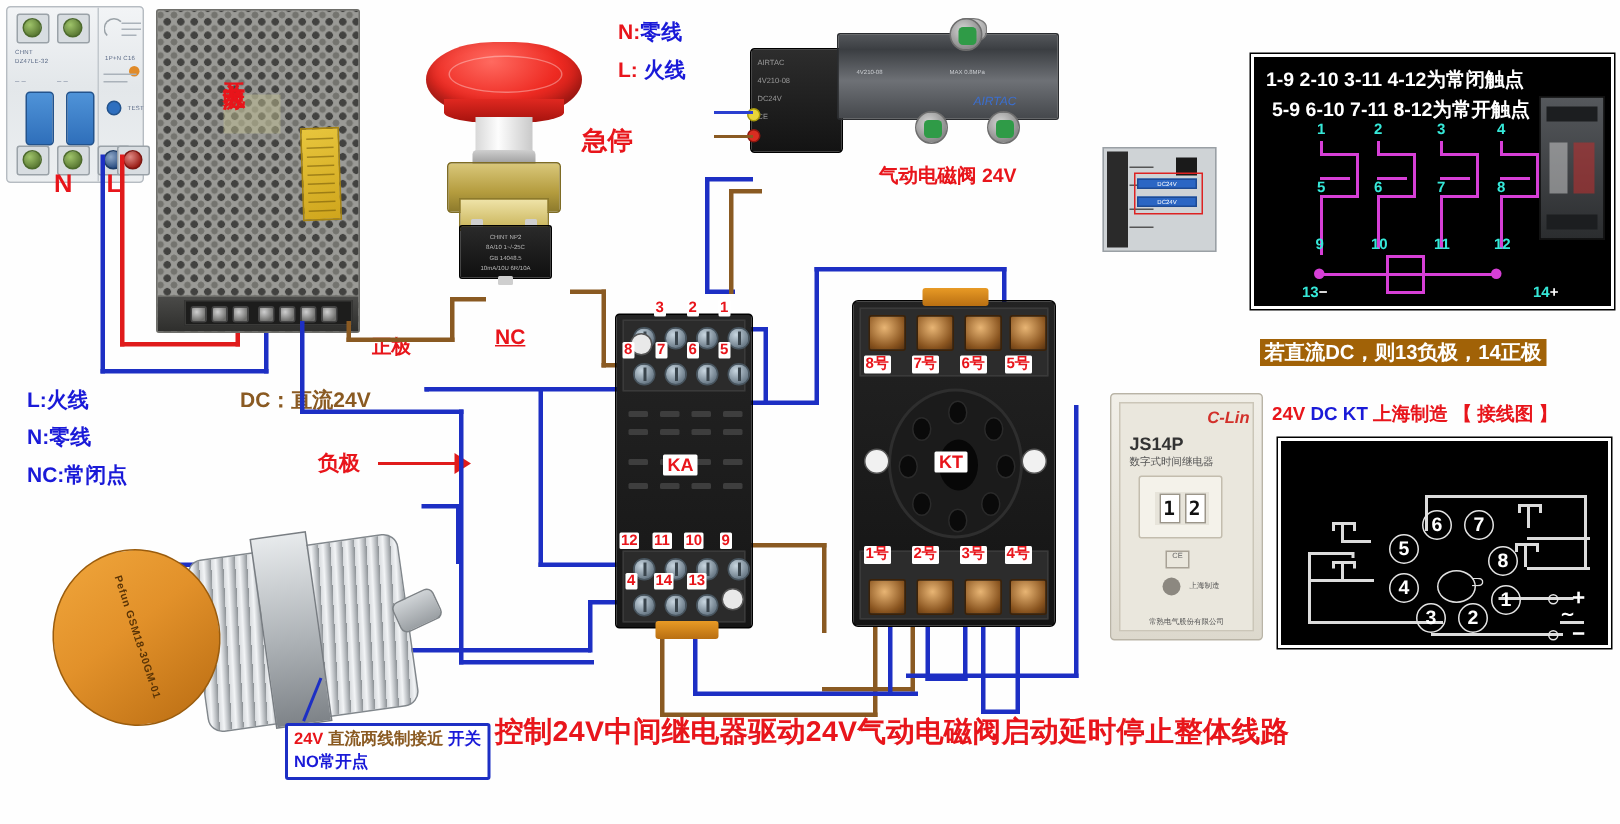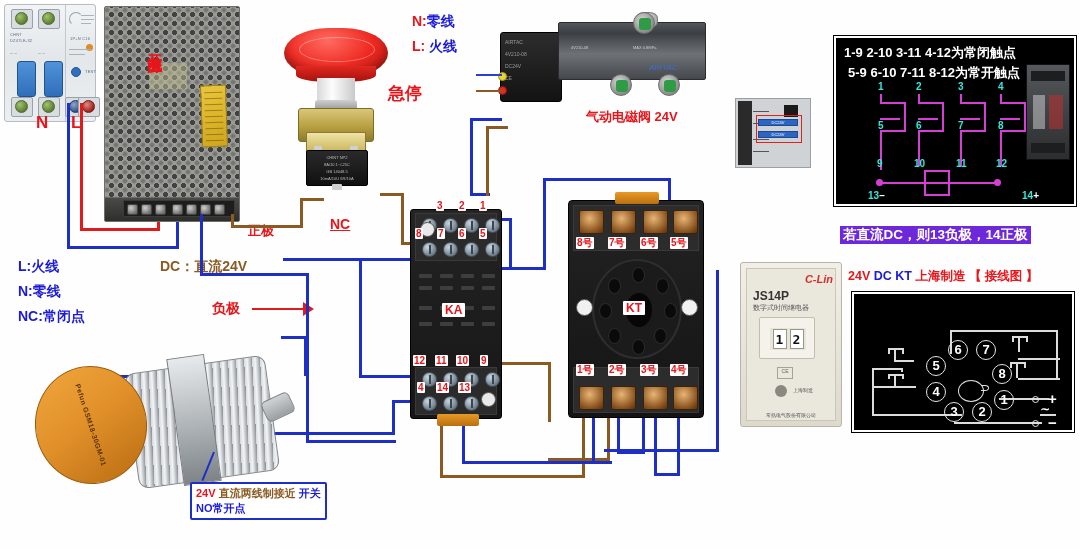--- a/index.html
+++ b/index.html
@@ -637,20 +637,21 @@
   </div>
 
   <div class="callout" style="left:190px;top:482px;">
     <div>
       <span class="red">24V </span><span class="brown">直流两线制接近 </span><span class="blue">开关</span>
     </div>
     <div class="blue">NO常开点</div>
   </div>
   <div class="w" style="left:213px;top:452px;width:2px;height:31px;background:#1d2fc4;transform:rotate(22deg);transform-origin:top;"></div>
 
+  <div class="lbl red" style="left:330px;top:478px;font-size:19px;letter-spacing:.2px;">控制24V中间继电器驱动24V气动电磁阀启动延时停止整体线路</div>
 
 
   <div class="blackbox" style="left:834px;top:36px;width:242px;height:170px;">
     <div class="bb-line" style="left:8px;top:6px;font-size:13px;">1-9 2-10 3-11 4-12为常闭触点</div>
     <div class="bb-line" style="left:12px;top:26px;font-size:13px;">5-9 6-10 7-11 8-12为常开触点</div>
 
     <div class="mag" style="left:44px;top:56px;width:2px;height:10px;"></div>
     <div class="mag" style="left:44px;top:64px;width:26px;height:2px;"></div>
     <div class="mag" style="left:68px;top:64px;width:2px;height:30px;"></div>
     <div class="mag" style="left:44px;top:80px;width:20px;height:2px;"></div>
@@ -703,21 +704,21 @@
       <span>14</span><span style="color:#fff;">+</span>
     </div>
 
     <div class="kt-inset-photo">
       <div style="position:absolute;left:4px;top:6px;right:4px;height:10px;background:#1c1e20;"></div>
       <div style="position:absolute;left:6px;top:30px;width:12px;height:34px;background:#e4e4e4;opacity:.45;"></div>
       <div style="position:absolute;left:22px;top:30px;width:14px;height:34px;background:#b53030;opacity:.6;"></div>
       <div style="position:absolute;left:4px;bottom:6px;right:4px;height:10px;background:#1c1e20;"></div>
     </div>
   </div>
-  <div class="lbl" style="left:840px;top:226px;font-size:13.5px;color:#fff;background:#6d28d9;padding:1px 3px;">若直流DC，则13负极，14正极</div>
+  <div class="lbl" style="left:840px;top:226px;font-size:13.5px;color:#fff;background:#a16207;padding:1px 3px;">若直流DC，则13负极，14正极</div>
   <div class="abs" style="left:834px;top:204px;width:242px;height:44px;background:#000;z-index:-1;"></div>
 
   <div class="panel-title" style="left:848px;top:268px;">
     <span class="red">24V </span><span class="blue">DC KT </span><span class="red">上海制造 </span><span class="red">【 接线图 】</span>
   </div>
 
   <div class="blackbox" style="left:852px;top:292px;width:222px;height:140px;">
 
     <div class="kt-diag-el" style="left:18px;top:74px;width:2px;height:48px;"></div>
     <div class="kt-diag-el" style="left:18px;top:120px;width:90px;height:2px;"></div>

